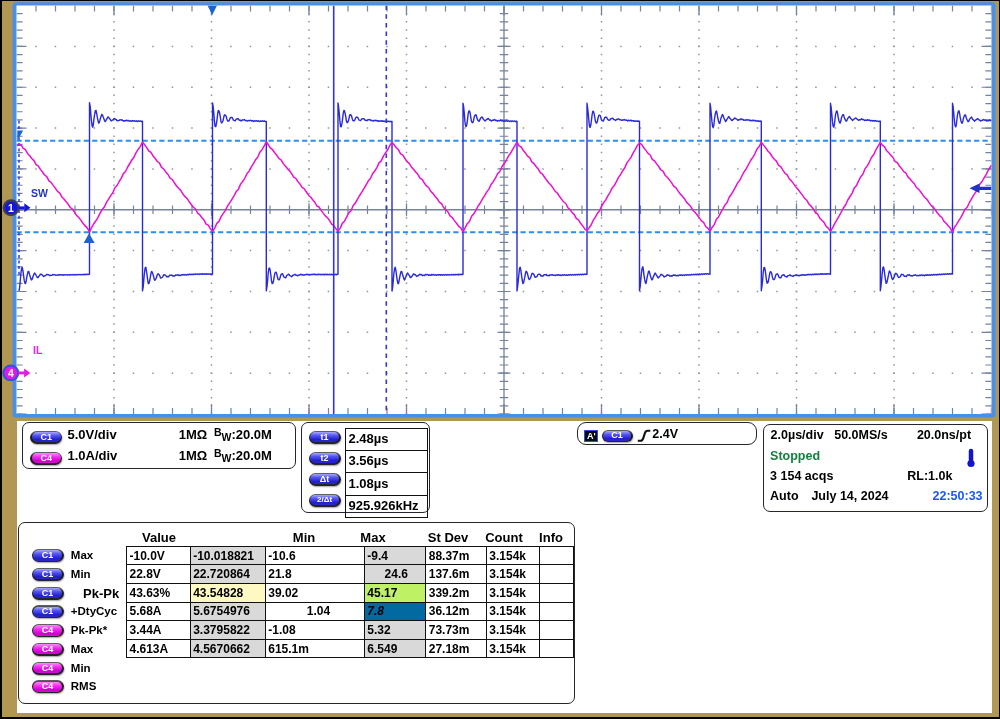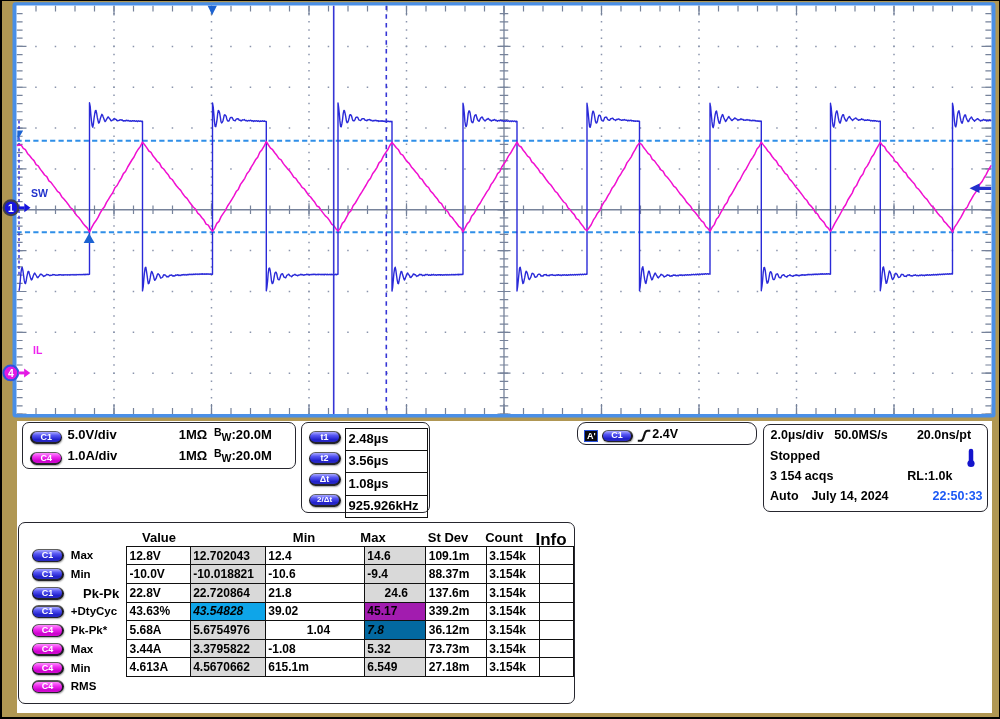--- a/index.html
+++ b/index.html
@@ -103,39 +103,39 @@
     </div>
     <svg class="abs" style="left:58.6px;top:4.4px" width="14" height="16" viewBox="0 0 14 16">
       <path d="M0.8,13.8 h2.8 c1.6,0 2,-0.55 2.6,-2.4 l1.7,-5.2 c0.6,-1.85 1,-2.4 2.6,-2.4 h2.8" fill="none" stroke="#111" stroke-width="2.1"></path>
     </svg>
     <div class="t2" style="left:74.3px;top:4.6px;font-size:12.5px">2.4V</div>
   </div>
 <div class="panel" style="left:762.5px;top:424px;width:225.5px;height:87.5px">
     <div class="t2" style="left:7.1px;top:4.2px">2.0µs/div</div>
     <div class="t2" style="left:70.7px;top:4.2px">50.0MS/s</div>
     <div class="t2" style="left:153.4px;top:4.2px">20.0ns/pt</div>
-    <div class="t2" style="left:6.6px;top:24.5px;color:#000000">Stopped</div>
+    <div class="t2" style="left:6.6px;top:24.5px;color:#15803d">Stopped</div>
     <svg class="abs" style="left:200px;top:22.5px" width="14" height="20" viewBox="0 0 14 20">
       <line x1="7" y1="3" x2="7" y2="13" stroke="#1414cc" stroke-width="4.5" stroke-linecap="round"></line>
       <circle cx="7" cy="15.5" r="3.6" fill="#1414cc"></circle>
     </svg>
     <div class="t2" style="left:6.6px;top:44.9px">3 154 acqs</div>
     <div class="t2" style="left:143.8px;top:44.9px">RL:1.0k</div>
     <div class="t2" style="left:6.6px;top:65.2px">Auto</div>
     <div class="t2" style="left:47.9px;top:65.2px">July 14, 2024</div>
     <div class="t2" style="left:169px;top:65.2px;color:#1b59f5">22:50:33</div>
   </div>
 <div class="panel" style="left:18px;top:522px;width:557px;height:182px">
     <div class="t" style="left:140px;top:7.5px;transform:translateX(-50%);font-size:13px">Value</div>
     <div class="t" style="left:212px;top:23px;transform:translateX(-50%);font-size:13px">Mean</div>
     <div class="t" style="left:285px;top:7.5px;transform:translateX(-50%);font-size:13px">Min</div>
     <div class="t" style="left:354px;top:7.5px;transform:translateX(-50%);font-size:13px">Max</div>
     <div class="t" style="left:429px;top:7.5px;transform:translateX(-50%);font-size:13px">St Dev</div>
     <div class="t" style="left:485px;top:7.5px;transform:translateX(-50%);font-size:13px">Count</div>
-    <div class="t" style="left:532px;top:7.5px;transform:translateX(-50%);font-size:17px">Info</div>
+    <div class="t" style="left:532px;top:7.5px;transform:translateX(-50%);font-size:13px">Info</div>
     <div class="bdg" style="left:12.5px;top:26.0px;width:32px;height:13px">
       <div class="bi bgB">C1</div>
     </div>
     <div class="t" style="left:51.8px;top:26.0px;font-size:11.5px">Max</div>
     <div class="bdg" style="left:12.5px;top:44.75px;width:32px;height:13px">
       <div class="bi bgB">C1</div>
     </div>
     <div class="t" style="left:51.8px;top:44.75px;font-size:11.5px">Min</div>
     <div class="bdg" style="left:12.5px;top:63.5px;width:32px;height:13px">
       <div class="bi bgB">C1</div>
@@ -156,52 +156,43 @@
     <div class="bdg" style="left:12.5px;top:138.5px;width:32px;height:13px">
       <div class="bi bgM">C4</div>
     </div>
     <div class="t" style="left:51.8px;top:138.5px;font-size:11.5px">Min</div>
     <div class="bdg" style="left:12.5px;top:157.25px;width:32px;height:13px">
       <div class="bi bgM">C4</div>
     </div>
     <div class="t" style="left:51.8px;top:157.25px;font-size:11.5px">RMS</div>
     <table class="m" style="left:107px;top:22.9px">
       <tbody>
-        <tr>
-          <td style="width:65.3px;height:17.6px;">12.8V</td>
-          <td style="width:74.4px;height:17.6px;background:#d9d9d9;">12.702043</td>
-          <td style="width:65.9px;height:17.6px;">12.4</td>
-          <td style="width:65.3px;height:17.6px;background:#d9d9d9;">14.6</td>
-          <td style="width:61.3px;height:17.6px;">109.1m</td>
-          <td style="width:52.9px;height:17.6px;">3.154k</td>
-          <td style="width:38.7px;height:17.6px;"></td>
-        </tr>
         <tr>
           <td style="width:65.3px;height:17.6px;">-10.0V</td>
           <td style="width:74.4px;height:17.6px;background:#d9d9d9;">-10.018821</td>
           <td style="width:65.9px;height:17.6px;">-10.6</td>
           <td style="width:65.3px;height:17.6px;background:#d9d9d9;">-9.4</td>
           <td style="width:61.3px;height:17.6px;">88.37m</td>
           <td style="width:52.9px;height:17.6px;">3.154k</td>
           <td style="width:38.7px;height:17.6px;"></td>
         </tr>
         <tr>
           <td style="width:65.3px;height:17.6px;">22.8V</td>
           <td style="width:74.4px;height:17.6px;background:#d9d9d9;">22.720864</td>
           <td style="width:65.9px;height:17.6px;">21.8</td>
           <td style="width:65.3px;height:17.6px;background:#d9d9d9;text-align:center;">24.6</td>
           <td style="width:61.3px;height:17.6px;">137.6m</td>
           <td style="width:52.9px;height:17.6px;">3.154k</td>
           <td style="width:38.7px;height:17.6px;"></td>
         </tr>
         <tr>
           <td style="width:65.3px;height:17.6px;">43.63%</td>
-          <td style="width:74.4px;height:17.6px;background:#0ea5e9;font-style:italic;">43.54828</td>
+          <td style="width:74.4px;height:17.6px;background:#fef9c3;">43.54828</td>
           <td style="width:65.9px;height:17.6px;">39.02</td>
-          <td style="width:65.3px;height:17.6px;background:#a21caf;">45.17</td>
+          <td style="width:65.3px;height:17.6px;background:#bef264;">45.17</td>
           <td style="width:61.3px;height:17.6px;">339.2m</td>
           <td style="width:52.9px;height:17.6px;">3.154k</td>
           <td style="width:38.7px;height:17.6px;"></td>
         </tr>
         <tr>
           <td style="width:65.3px;height:17.6px;">5.68A</td>
           <td style="width:74.4px;height:17.6px;background:#d9d9d9;">5.6754976</td>
           <td style="width:65.9px;height:17.6px;padding-left:41px;">1.04</td>
           <td style="width:65.3px;height:17.6px;background:#0369a1;font-style:italic;">7.8</td>
           <td style="width:61.3px;height:17.6px;">36.12m</td>

